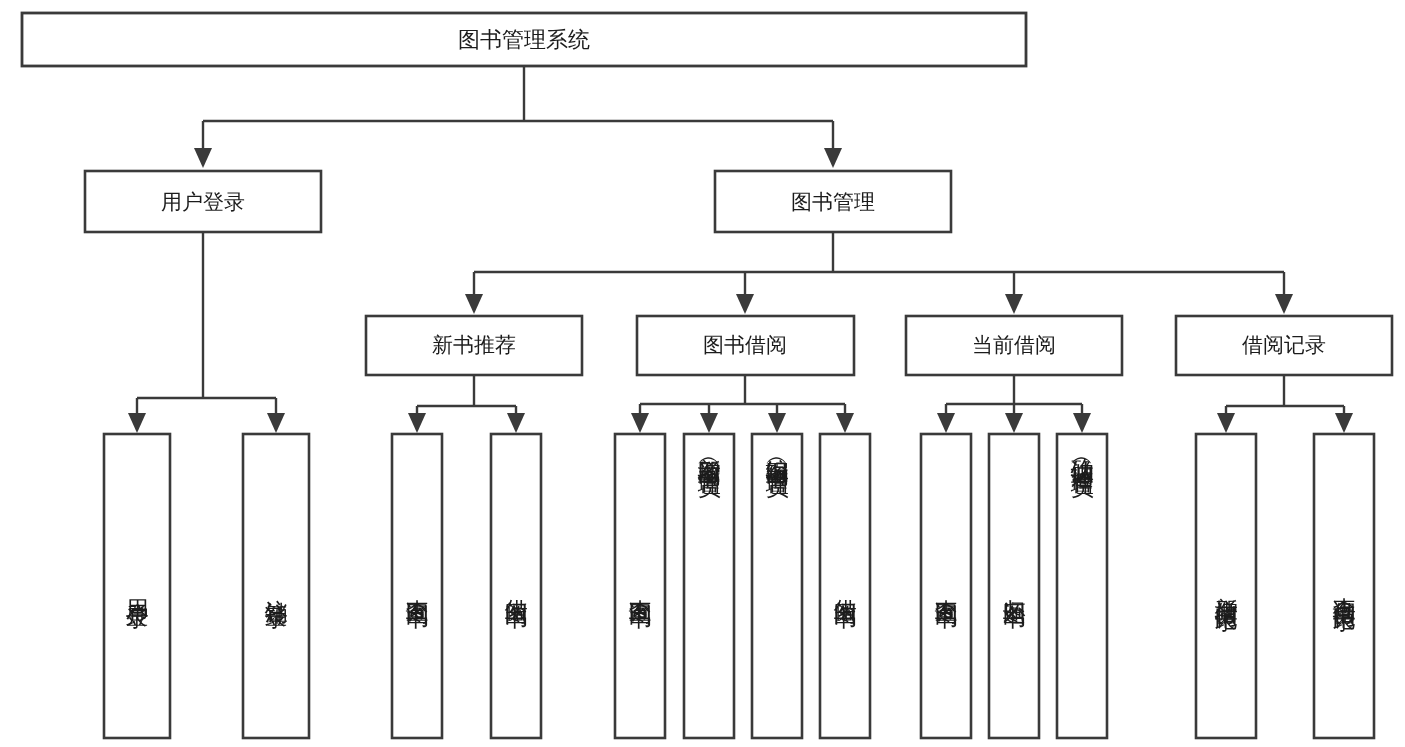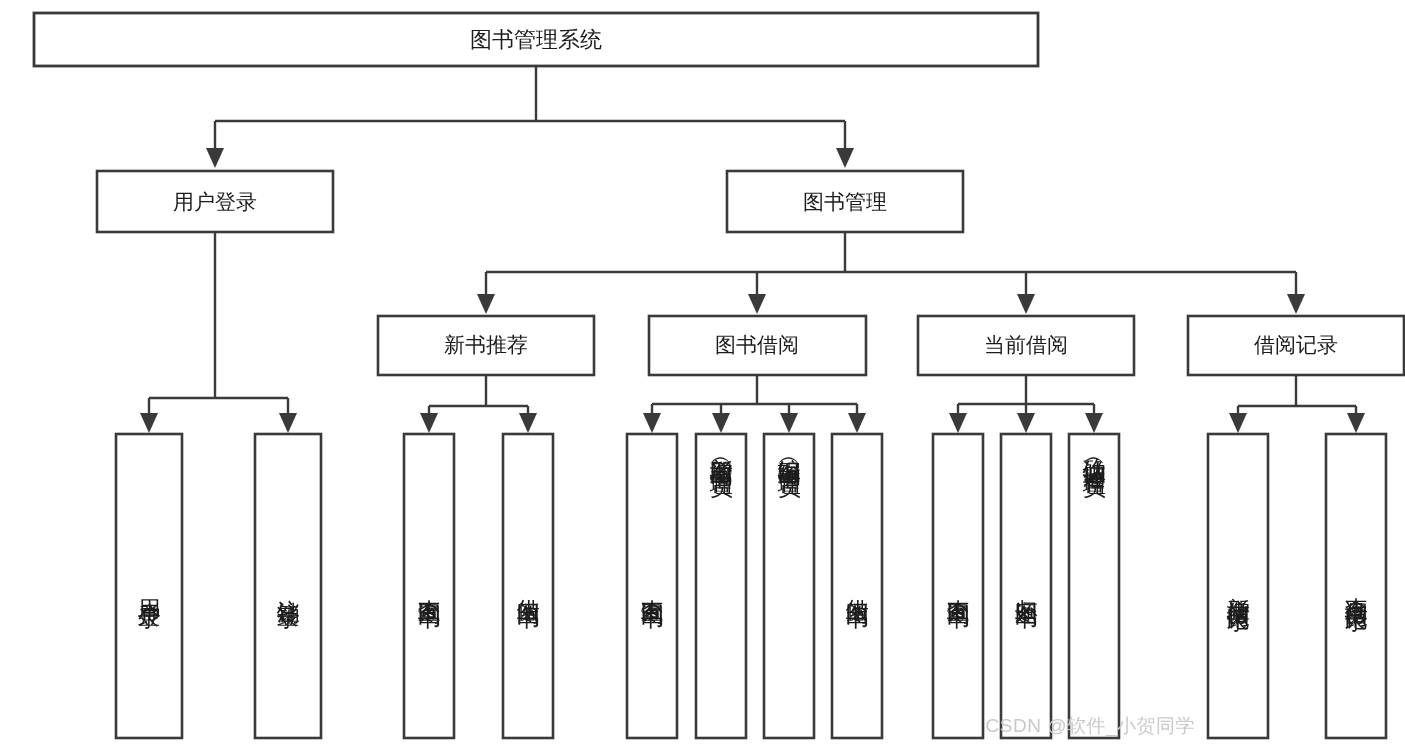--- a/index.html
+++ b/index.html
@@ -10,21 +10,21 @@
   }
   body {
     width: 1405px;
     height: 747px;
     position: relative;
     overflow: hidden;
     font-family: "Liberation Sans", "DejaVu Sans", sans-serif;
   }
   #diagram-root {
     position: absolute;
-    left: 16px;
+    left: 4px;
     top: 0;
     width: 1187px;
     height: 747px;
   }
   svg.diagram-canvas {
     display: block;
     width: 1405px;
     height: 747px;
     background: #ffffff;
   }
@@ -257,15 +257,14 @@
   <div class="leaf-label-wrap" style="left:1053px; top:440px; width:50px; height:292px; align-items:flex-start;">
     <span class="leaf-label">确认归还（管理员）</span>
   </div>
   <div class="leaf-label-wrap" style="left:1192px; top:434px; width:60px; height:304px;">
     <span class="leaf-label">新增借阅记录</span>
   </div>
   <div class="leaf-label-wrap" style="left:1310px; top:434px; width:60px; height:304px;">
     <span class="leaf-label">查询借阅记录</span>
   </div>
 
-  <div class="watermark">CSDN @软件_小贺同学</div>
 
 </div>
 
 </body></html>

